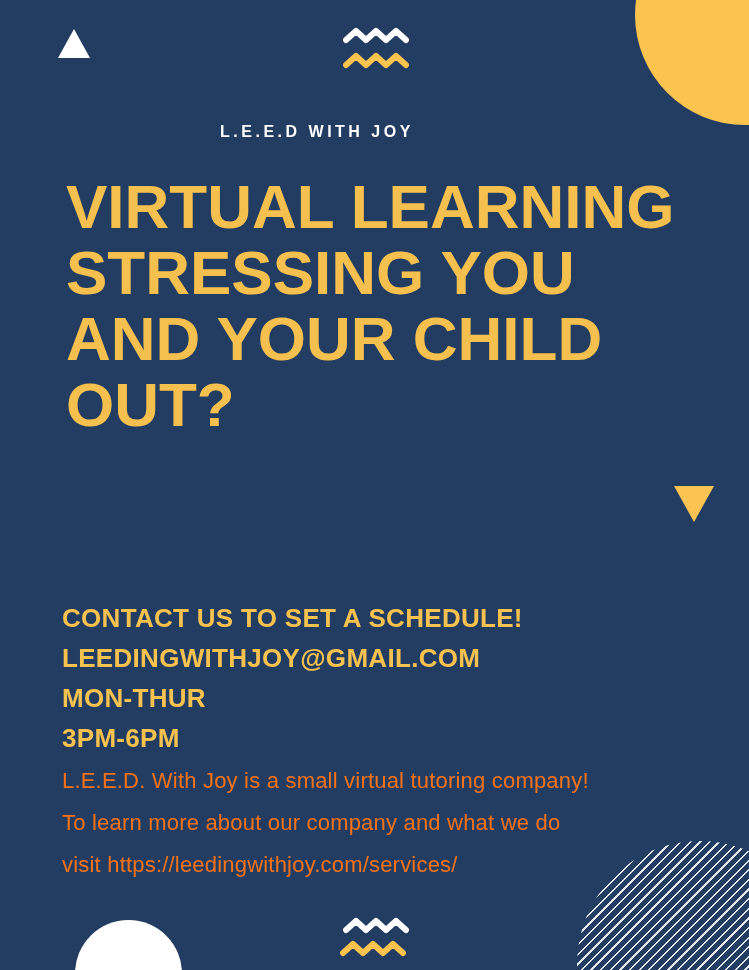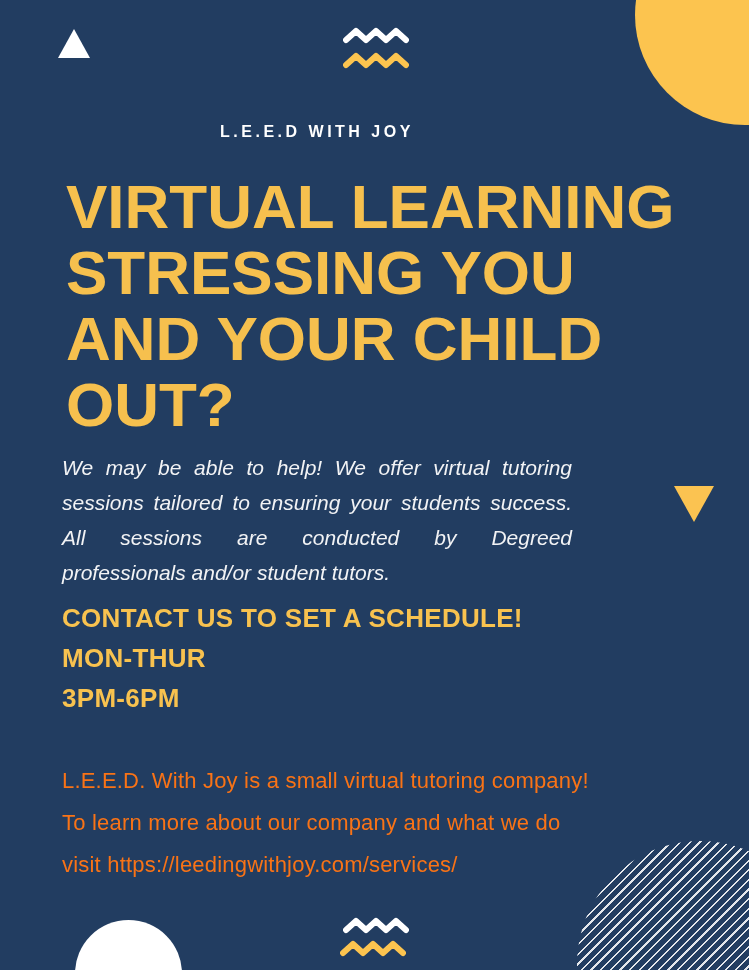--- a/index.html
+++ b/index.html
@@ -97,29 +97,24 @@
 
   <div class="brand">L.E.E.D WITH JOY</div>
 
   <h1 class="headline" style="margin:4px;font-size:62px;">
     <span class="hl-line">VIRTUAL LEARNING</span>
     <span class="hl-line">STRESSING YOU</span>
     <span class="hl-line">AND YOUR CHILD</span>
     <span class="hl-line">OUT?</span>
   </h1>
 
-  <div class="intro">
-    <div class="just">We may be able to help! We offer virtual tutoring</div>
-    <div class="just">sessions tailored to ensuring your students success.</div>
-    <div class="just">All sessions are conducted by Degreed</div>
-    <div class="last">professionals and/or student tutors.</div>
-  </div>
 
   <div class="contact">
     <div>CONTACT US TO SET A SCHEDULE!</div>
+    <div>LEEDINGWITHJOY@GMAIL.COM</div>
     <div>MON-THUR</div>
     <div>3PM-6PM</div>
   </div>
 
   <div class="about">
     <div>L.E.E.D. With Joy is a small virtual tutoring company!</div>
     <div>To learn more about our company and what we do</div>
     <div>visit https://leedingwithjoy.com/services/</div>
   </div>
 

